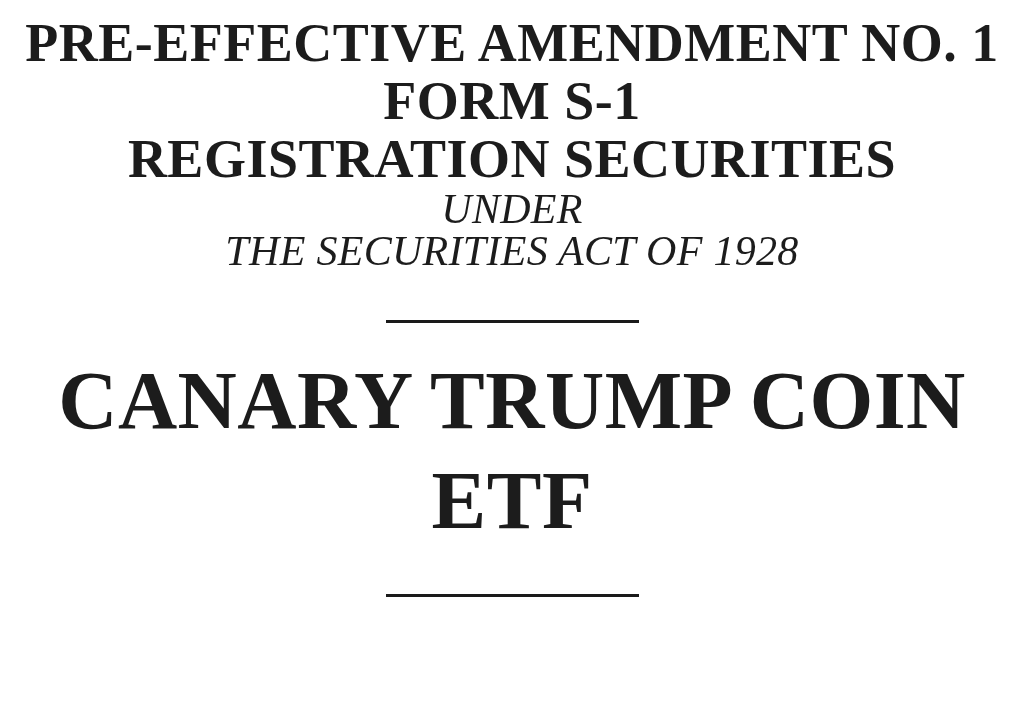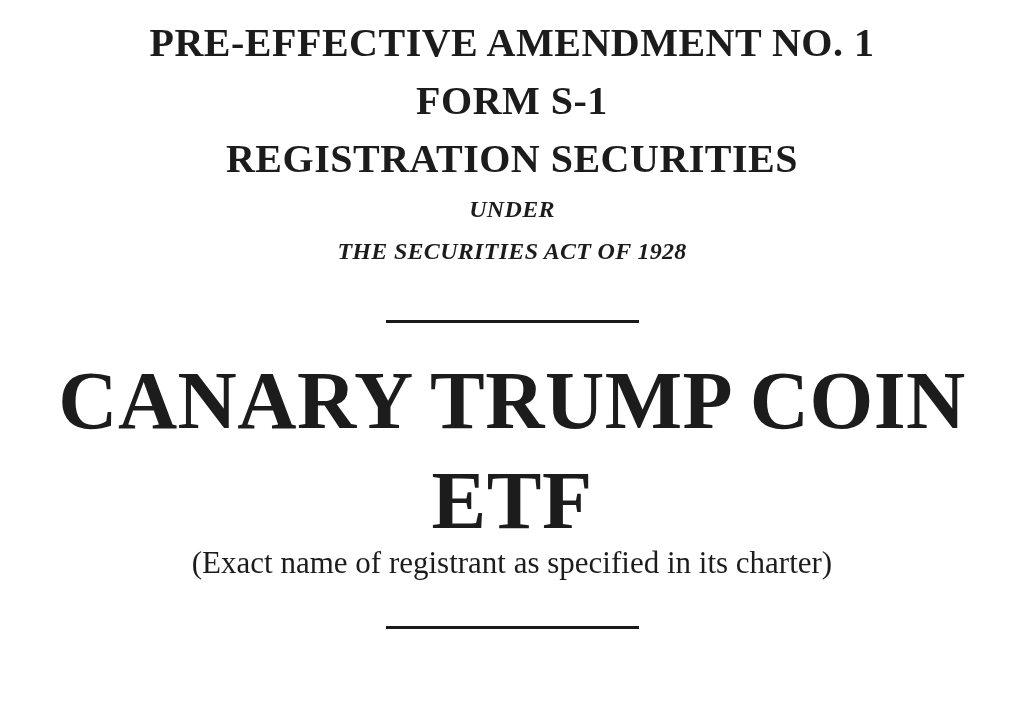--- a/index.html
+++ b/index.html
@@ -12,28 +12,28 @@
     width: 1024px;
     height: 711px;
     background: #ffffff;
     color: #1c1c1c;
     font-family: "Liberation Serif", "DejaVu Serif", serif;
     text-align: center;
     overflow: hidden;
   }
   .header-block {
     padding-top: 14px;
-    font-size: 40px;
+    font-size: 54px;
     font-weight: bold;
     line-height: 58px;
     letter-spacing: 0.5px;
   }
   .act-block {
-    font-size: 24px;
-    font-weight: bold;
+    font-size: 42px;
+    font-weight: normal;
     font-style: italic;
     line-height: 42px;
     letter-spacing: 0.3px;
   }
   .divider {
     width: 253px;
     height: 3px;
     background: #1a1a1a;
     margin: 48px auto 0 auto;
   }
@@ -70,17 +70,16 @@
     <div>THE SECURITIES ACT OF 1928</div>
   </div>
 
   <div class="divider top"></div>
 
   <div class="title-block">
     <div>CANARY TRUMP COIN</div>
     <div>ETF</div>
   </div>
 
-  <div class="caption-line">(Exact name of registrant as specified in its charter)</div>
 
   <div class="divider bottom"></div>
 
 </div>
 
 </body></html>

